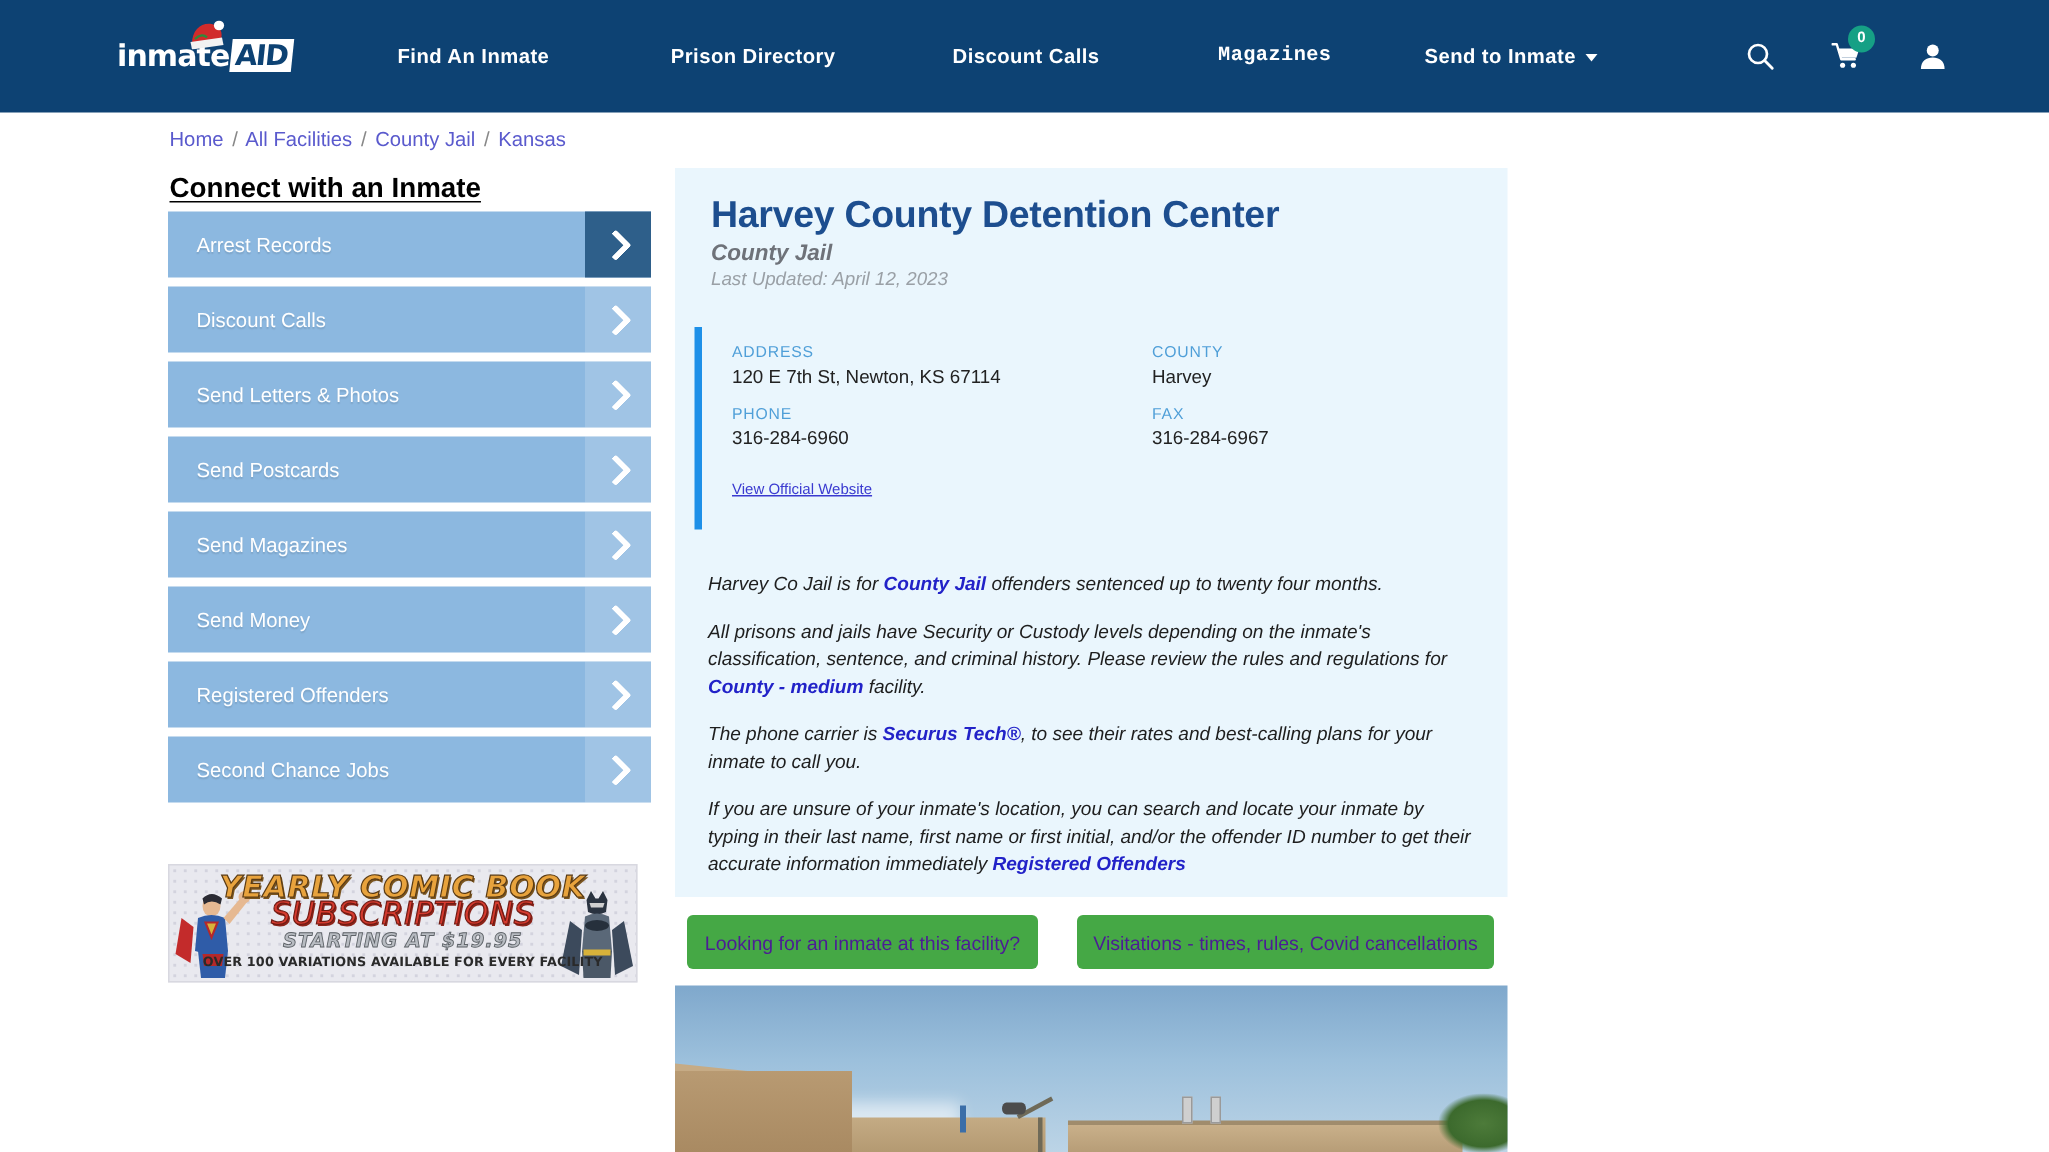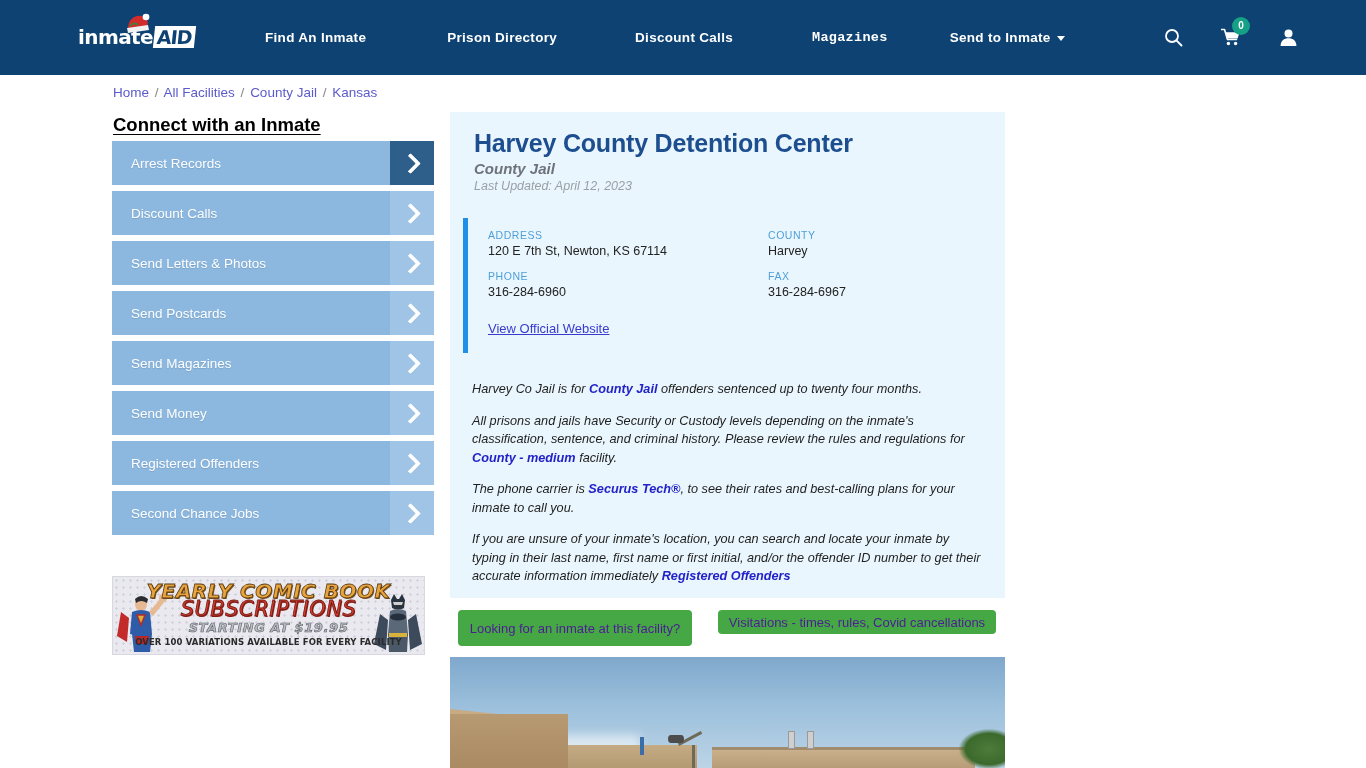--- a/index.html
+++ b/index.html
@@ -188,21 +188,21 @@
   }
   .info-grid { position: absolute; left: 25px; top: 0; width: 520px; }
   .info-cell { position: absolute; }
   .info-lbl {
     font-size: 10.5px; color: #4f9fd8; letter-spacing: 0.55px;
     font-weight: normal; margin-bottom: 3px;
   }
   .info-val { font-size: 12.5px; color: #222222; }
   .official-link {
     position: absolute; left: 25px; top: 103px;
-    font-size: 13px; color: #3a3ad0;
+    font-size: 10px; color: #3a3ad0;
     text-decoration: underline; cursor: pointer;
   }
 
   .desc { position: absolute; left: 22px; top: 268px; width: 512px; }
   .desc p {
     margin: 0 0 13px 0; font-size: 12.7px; font-style: italic;
     line-height: 18.5px; color: #1e1e1e;
   }
   .desc a {
     color: #2222c8; font-weight: bold; text-decoration: none; cursor: pointer;
@@ -210,21 +210,21 @@
 
   
   .btn-green {
     position: absolute; background: #45a845; color: #4c1d95;
     font-size: 13px; font-weight: normal; border-radius: 4px;
     display: flex; align-items: center; justify-content: center;
     cursor: pointer; border: none; white-space: nowrap;
     font-family: "Liberation Sans", sans-serif;
   }
   #btn-inmate-search { left: 458px; top: 610px; width: 234px; height: 36px; }
-  #btn-visitations  { left: 718px; top: 610px; width: 278px; height: 24px; }
+  #btn-visitations  { left: 718px; top: 610px; width: 278px; height: 36px; }
 
   
   .photo {
     position: absolute; left: 450px; top: 657px;
     width: 555px; height: 111px; overflow: hidden;
     background: linear-gradient(to bottom, #7fa8cc 0%, #9cc0dc 45%, #bcd4e6 100%);
   }
   .ph-bldg-left {
     position: absolute; left: 0; top: 57px; width: 118px; height: 54px;
     background: linear-gradient(to bottom, #b89a72 0%, #a98a62 100%);

